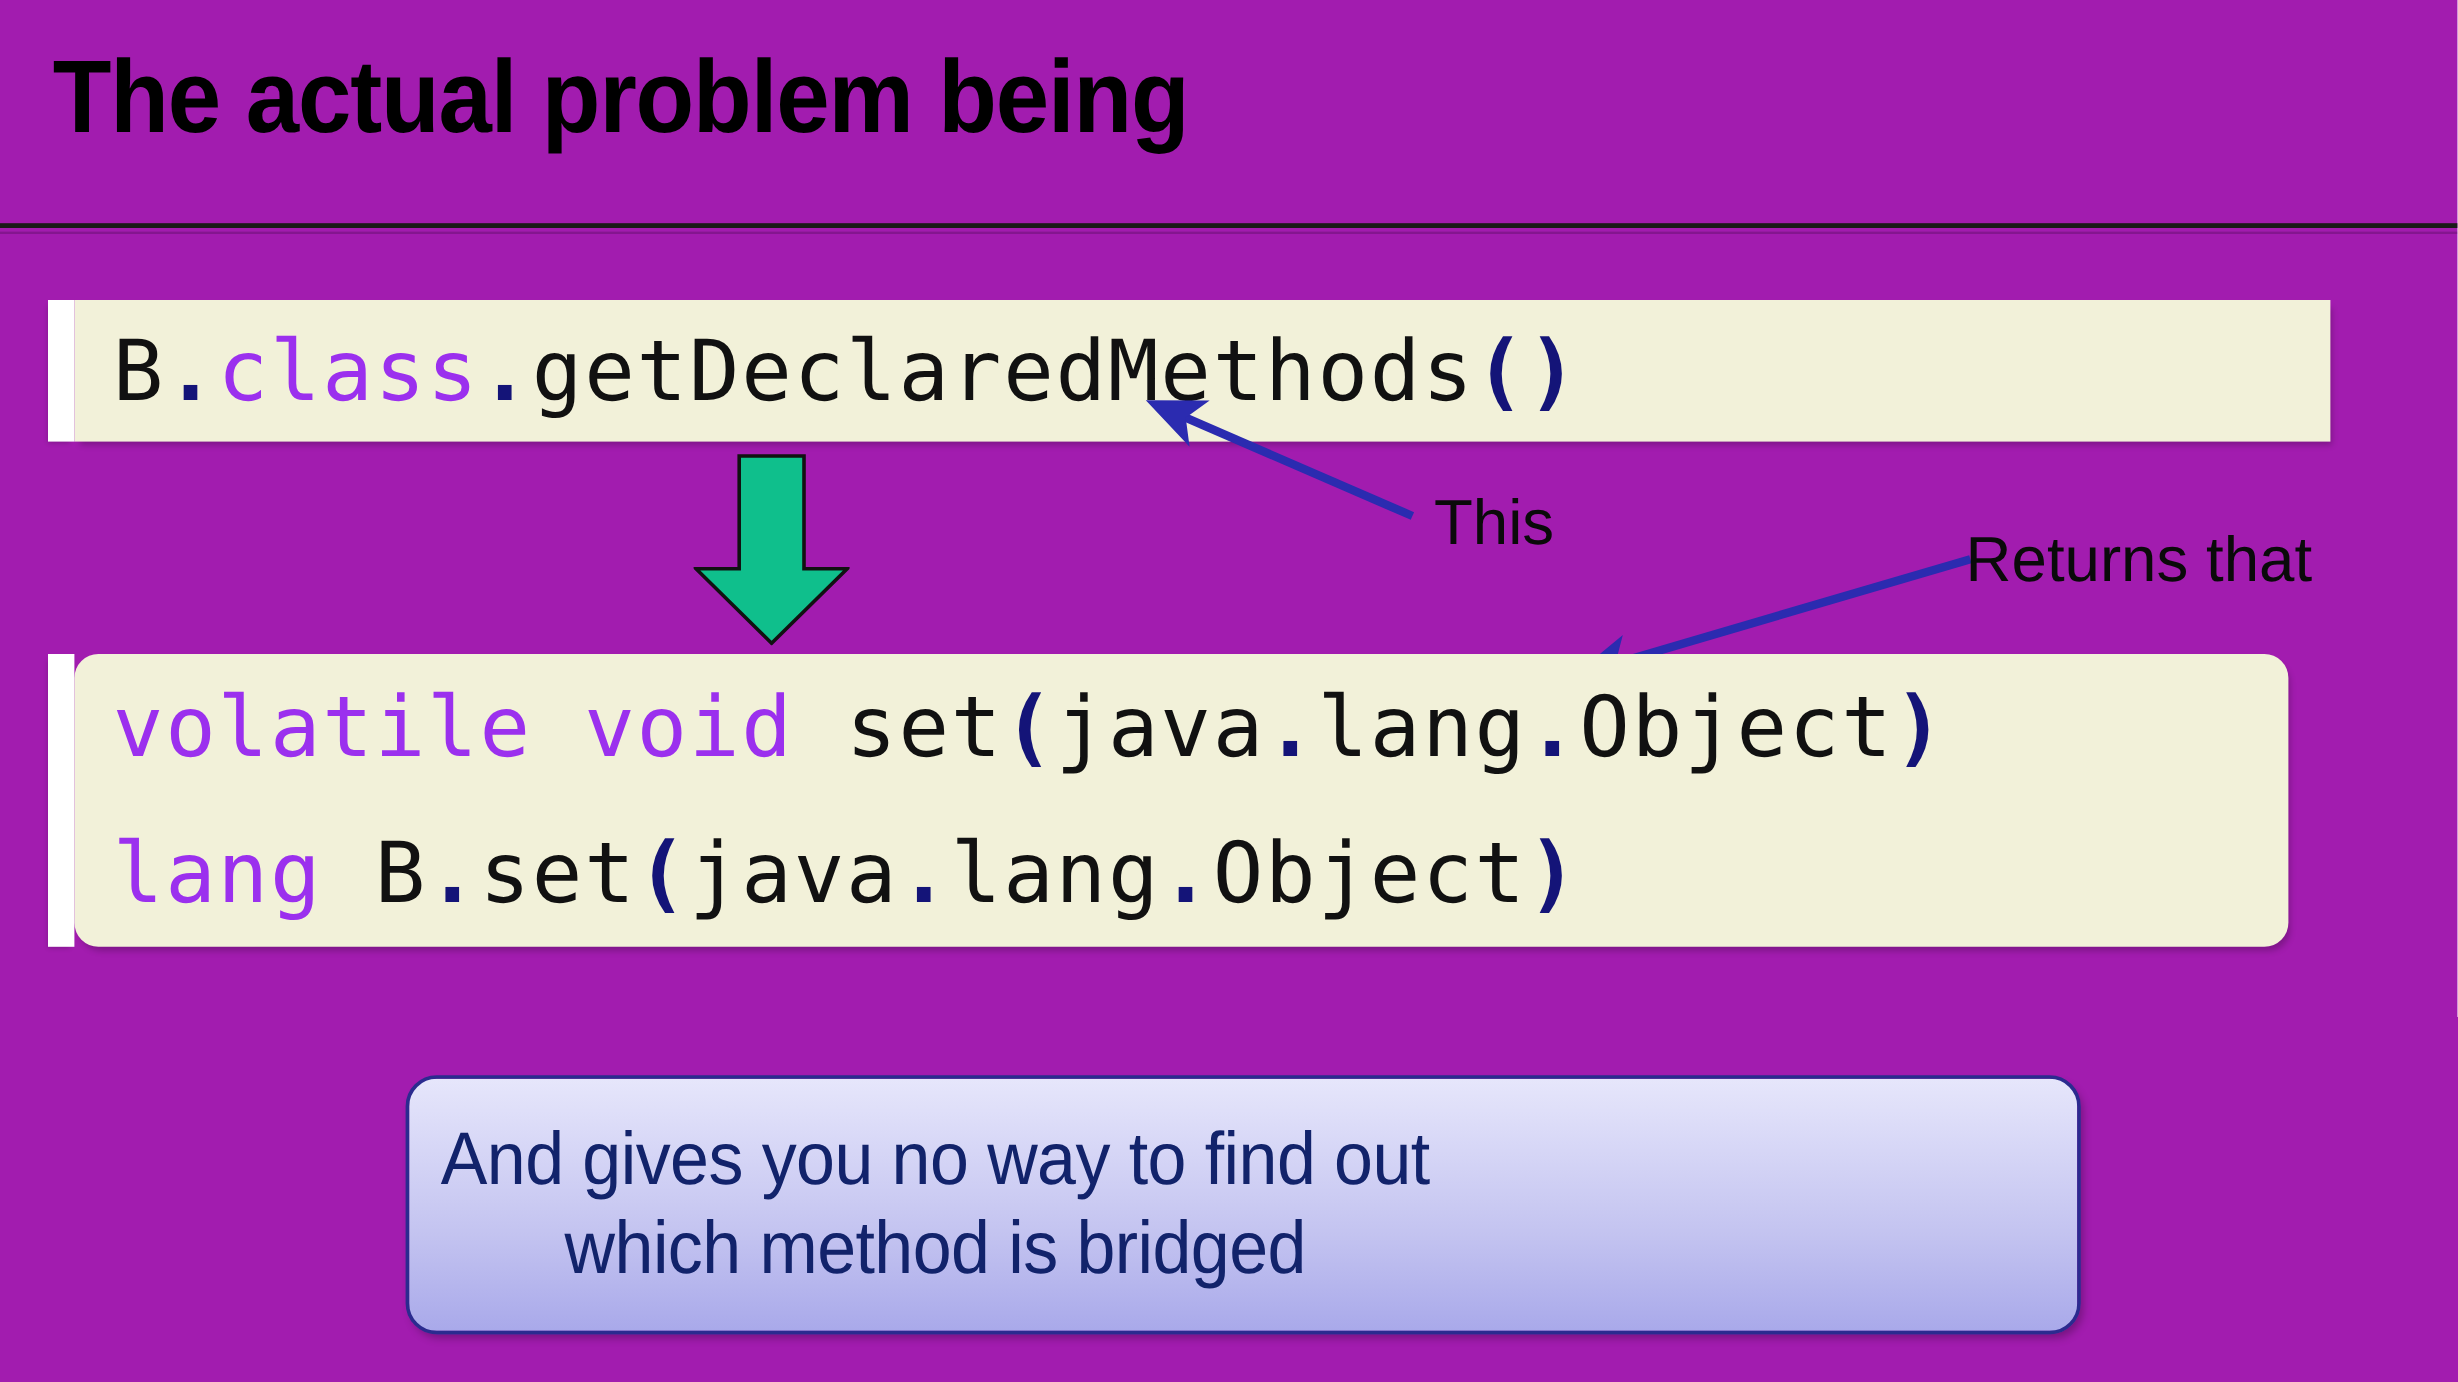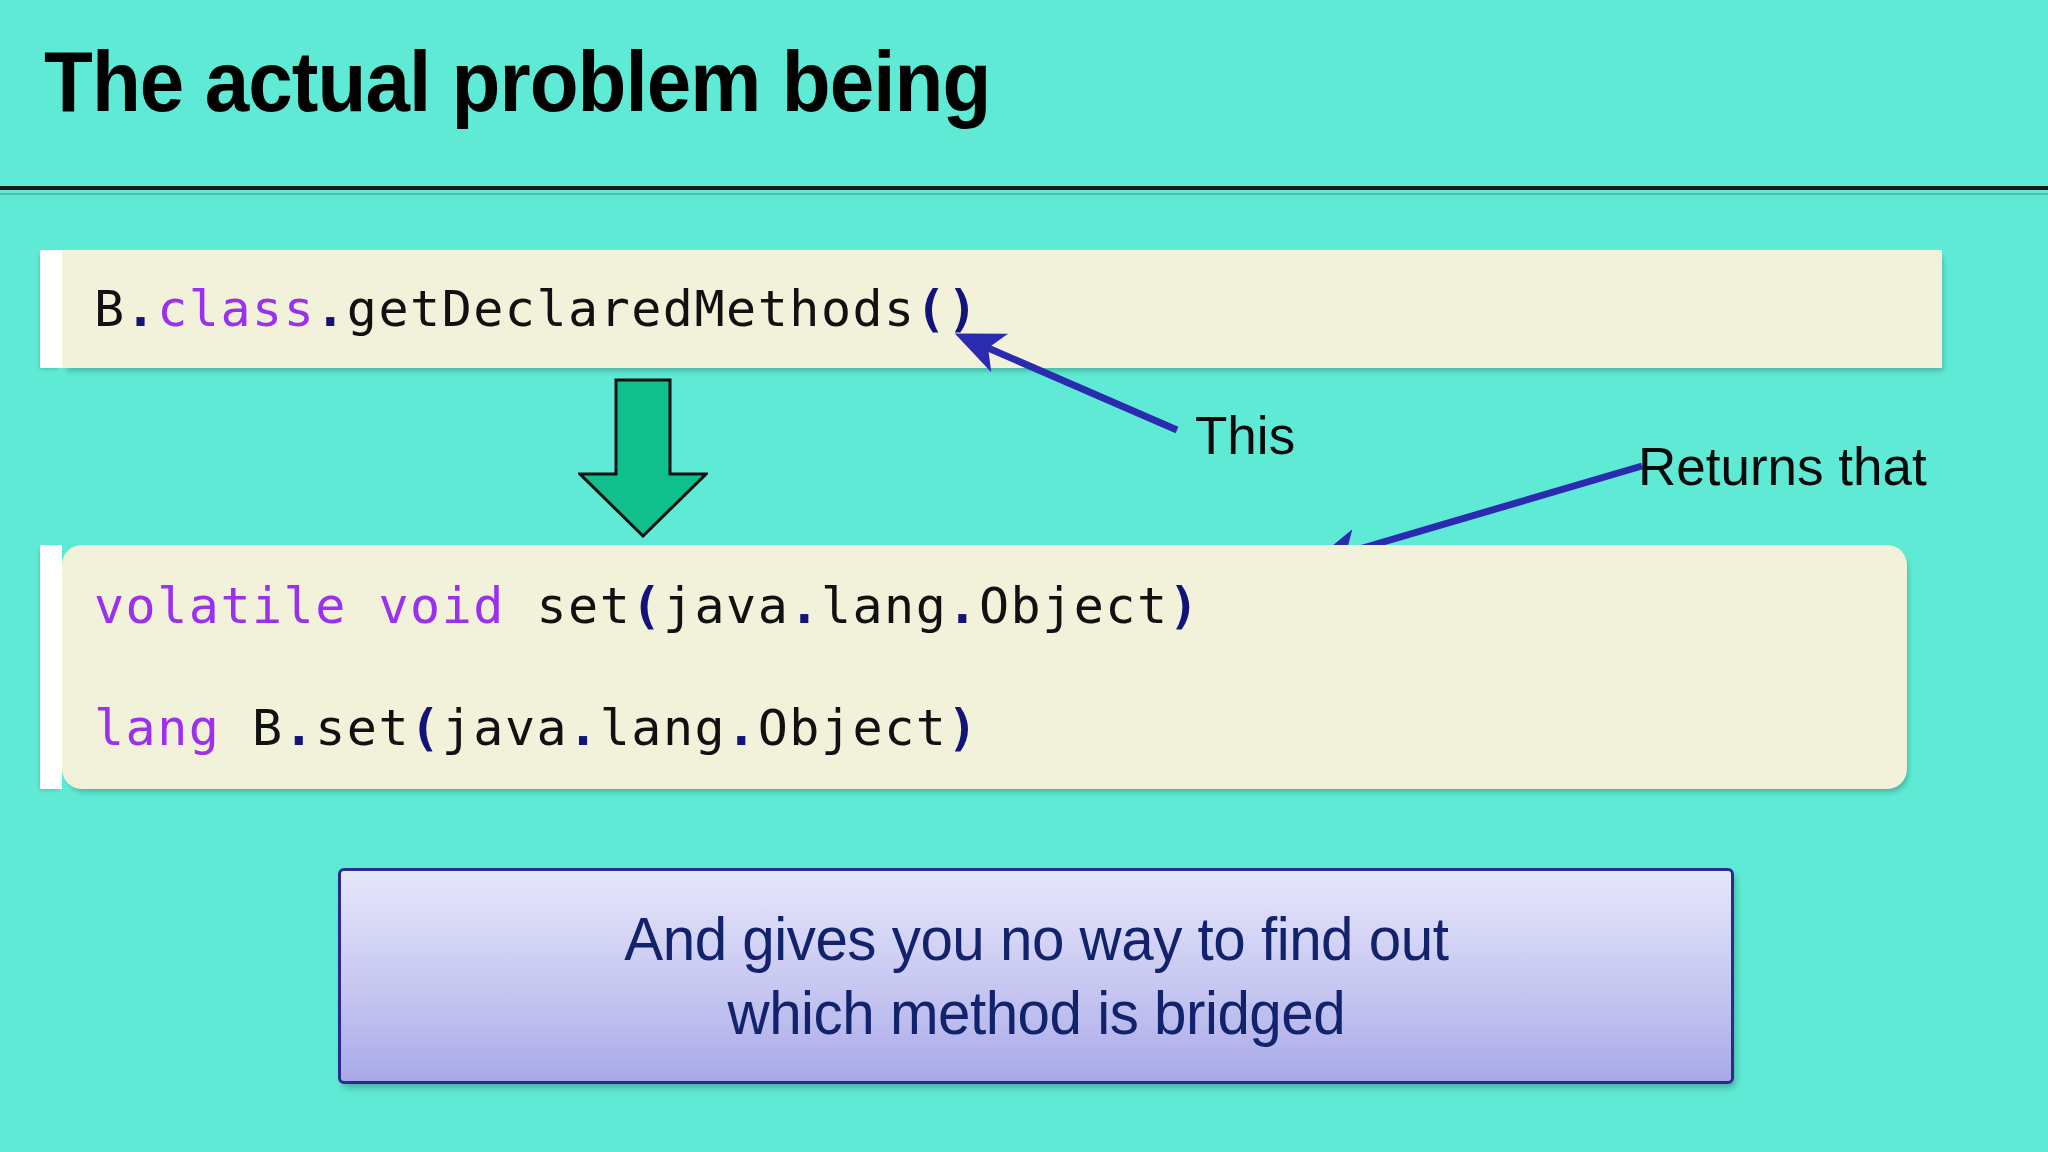--- a/index.html
+++ b/index.html
@@ -11,21 +11,21 @@
     width: 2048px;
     height: 1152px;
     font-family: "Liberation Sans", sans-serif;
     overflow: hidden;
   }
 
   #slide {
     position: relative;
     width: 2048px;
     height: 1152px;
-    background: #5eead4;
+    background: #a21caf;
   }
 
   
   .title {
     position: absolute;
     left: 44px;
     top: 38px;
     font-family: "Liberation Sans", "DejaVu Sans", sans-serif;
     font-weight: bold;
     font-size: 86px;
@@ -64,21 +64,21 @@
     position: absolute;
     left: -22px;
     top: 0;
     bottom: 0;
     width: 22px;
     background: #ffffff;
     box-shadow: -2px 3px 4px -2px rgba(0,0,0,0.20);
   }
   .code-line {
     font-family: "DejaVu Sans Mono", "Liberation Mono", monospace;
-    font-size: 50px;
+    font-size: 70px;
     line-height: 122px;
     white-space: pre;
     color: #111111;
     letter-spacing: 1.5px;
   }
   #code-block-1 {
     left: 62px;
     top: 250px;
     width: 1880px;
     height: 118px;
@@ -132,30 +132,30 @@
     color: #0a0a0a;
     white-space: nowrap;
   }
   #label-this { left: 1195px; top: 405px; }
   #label-returns { left: 1638px; top: 436px; }
 
   
   #callout {
     position: absolute;
     left: 338px;
-    top: 868px;
+    top: 896px;
     width: 1390px;
     height: 210px;
     border: 3px solid #2b2b8f;
-    border-radius: 6px;
+    border-radius: 26px;
     background: linear-gradient(to bottom, #e6e6fb 0%, #dcdcf8 18%, #c3c3f0 62%, #a9a9ea 100%);
     box-shadow: 3px 5px 7px -2px rgba(0,0,0,0.28);
     display: flex;
     align-items: center;
-    justify-content: center;
+    justify-content: flex-start;
   }
   #callout-text {
     font-family: "Liberation Sans", "DejaVu Sans", sans-serif;
     font-size: 62px;
     line-height: 1.20;
     text-align: center;
     color: #12236b;
     transform: scaleX(0.94);
     letter-spacing: -0.5px;
   }

